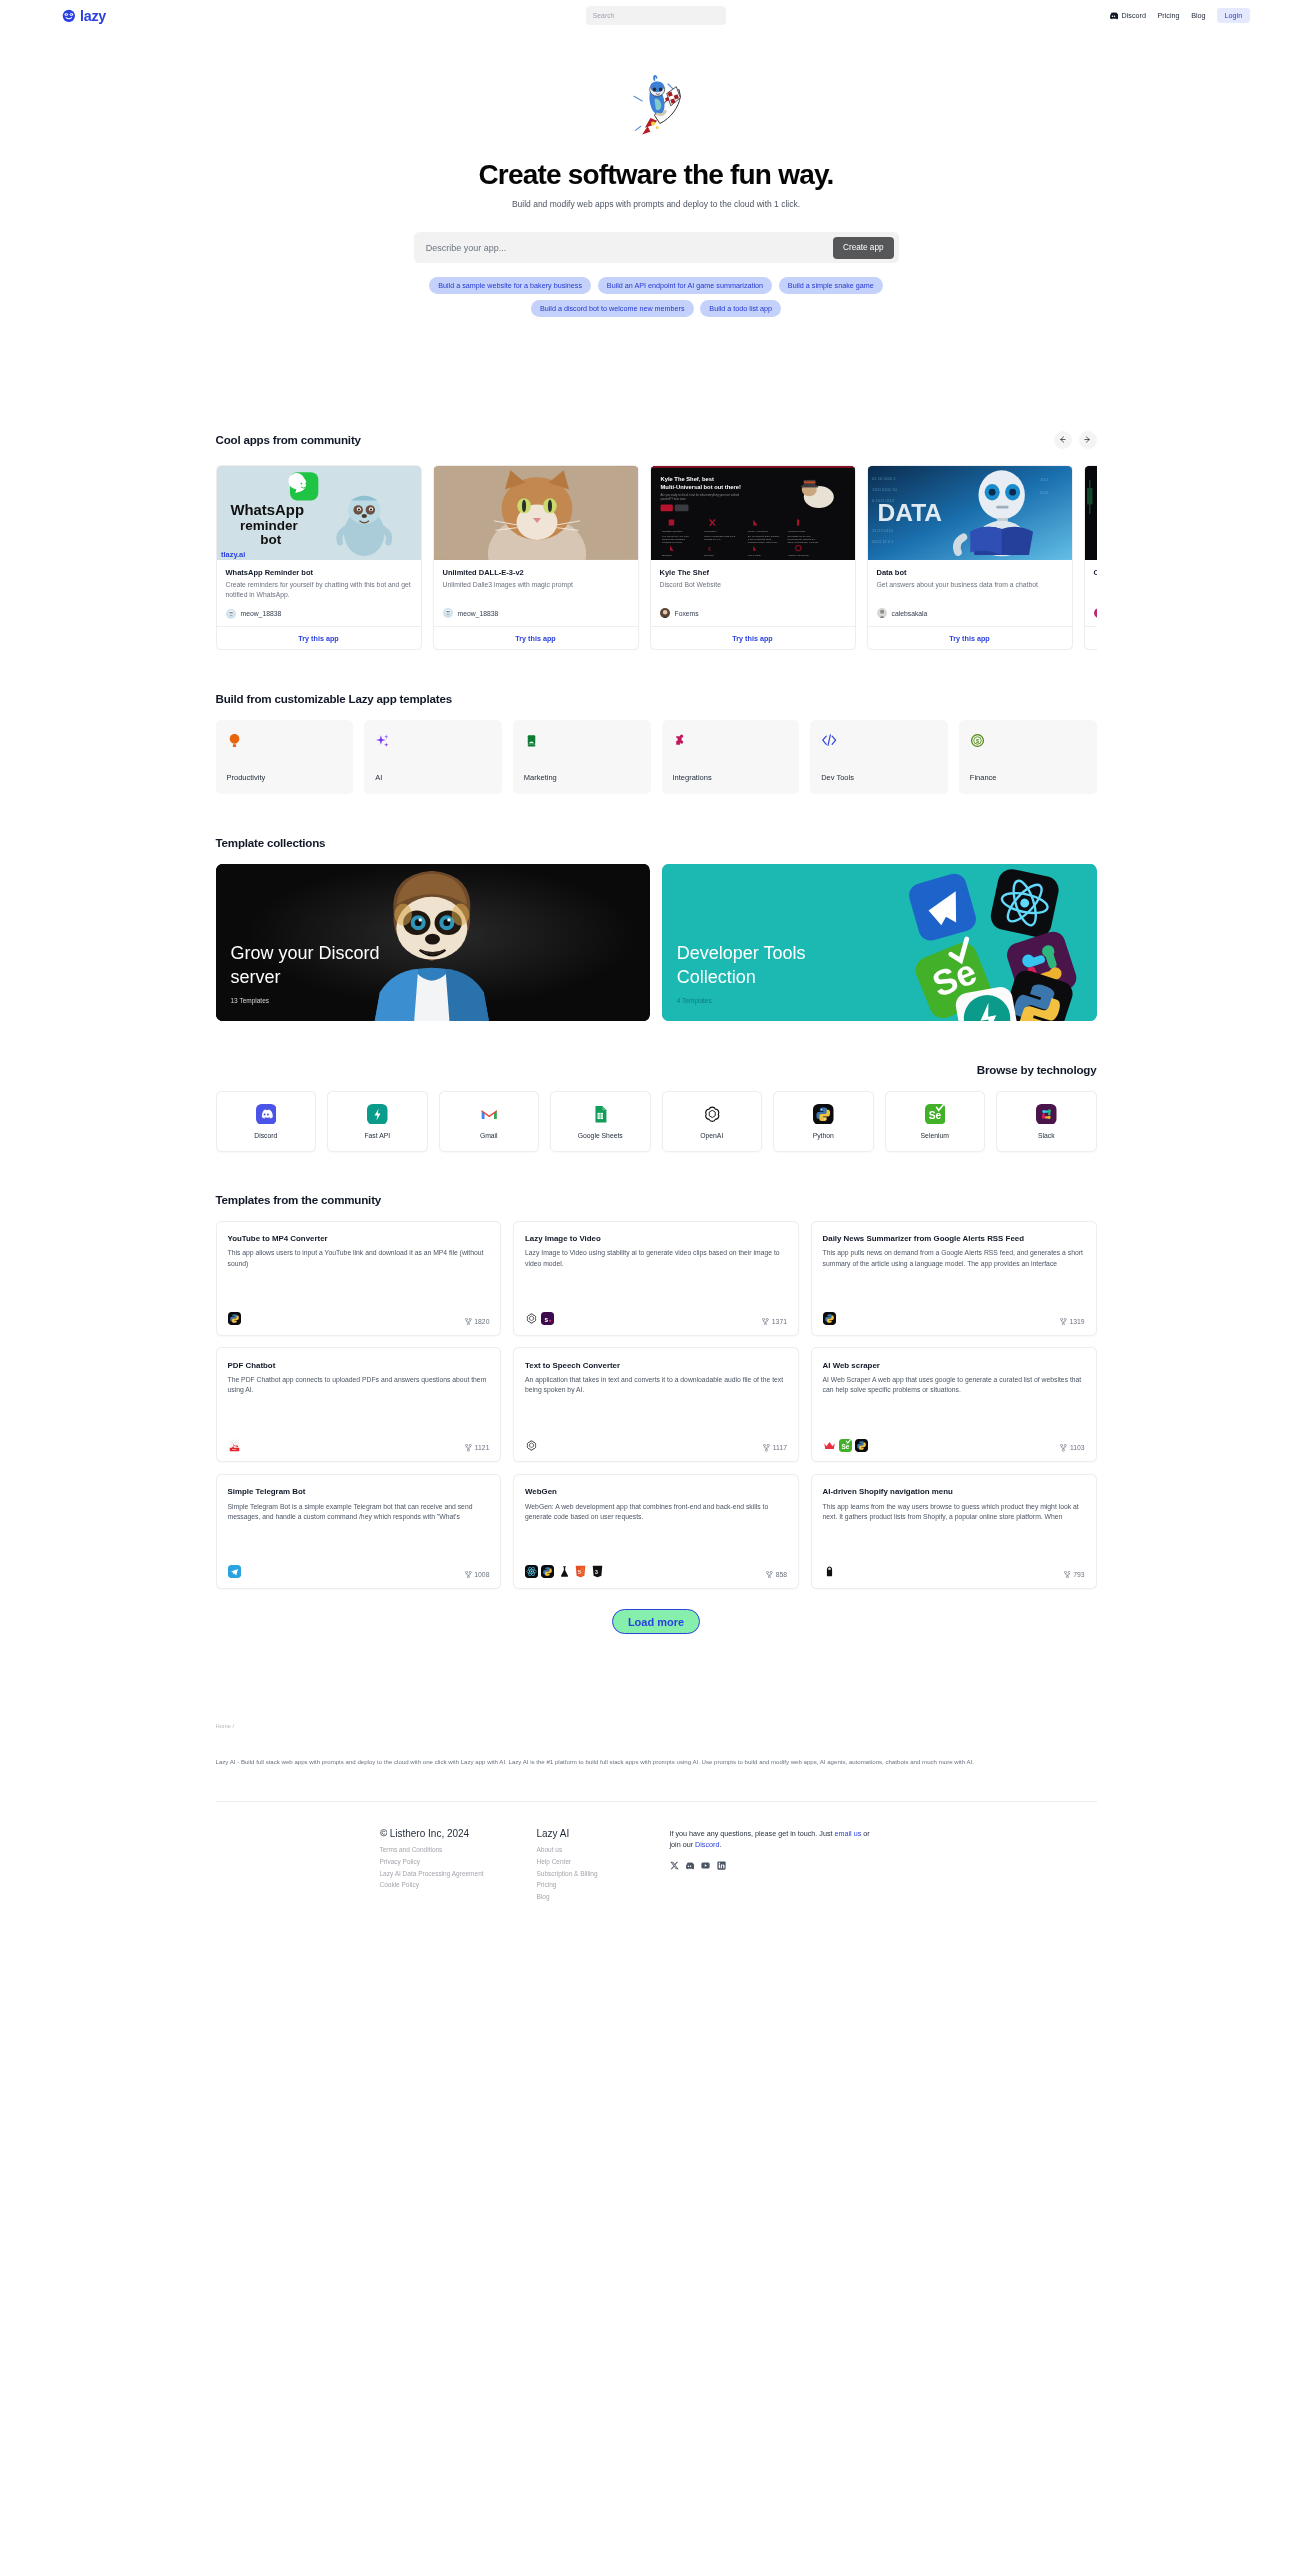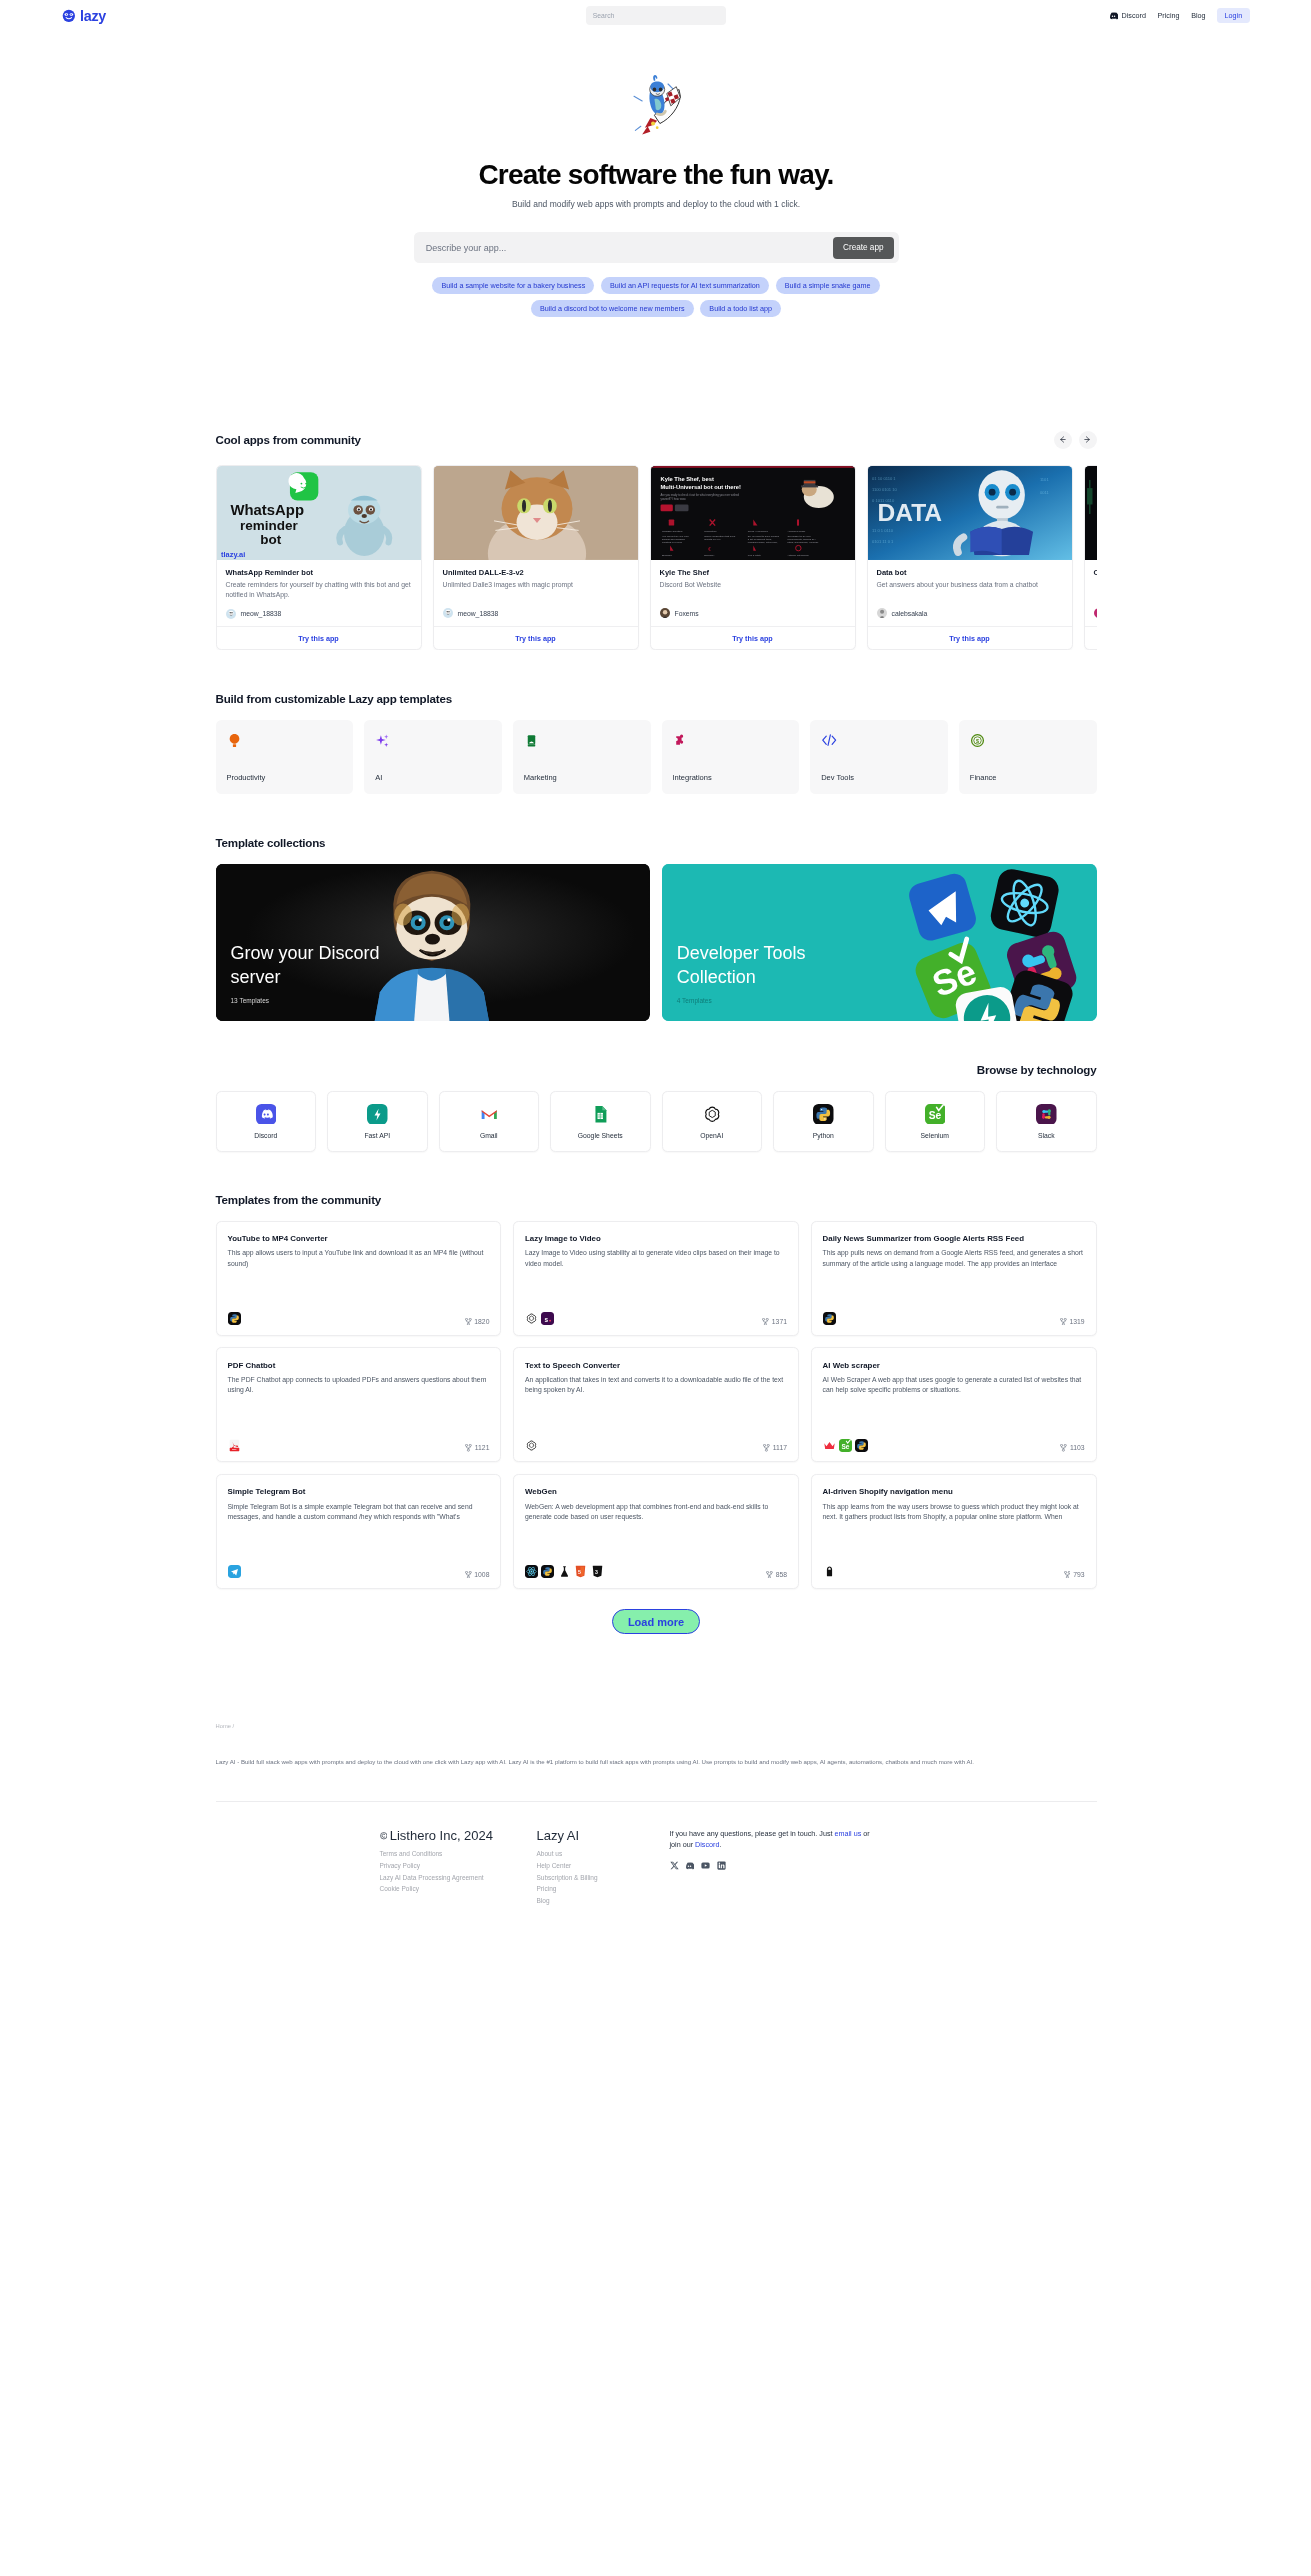--- a/index.html
+++ b/index.html
@@ -151,21 +151,21 @@
   }
 
   
   .breadcrumb { margin-top:89px; font-size:5.8px; color:#b4b7bd; }
   .seo-text { margin-top:27px; font-size:6.1px; line-height:1.9; color:#6b7280; }
   .foot-sep { margin-top:33px; height:0.7px; background:#ececee; }
   .footer { padding-top:26px; padding-bottom:24.6px; display:flex; gap:0; }
   .foot-col-a { width:157px; margin-left:164px; }
   .foot-col-b { width:133px; }
   .foot-col-c { width:205px; }
-  .foot-head { font-size:13px; color:#1f2937; display:flex; align-items:center; gap:2.7px; }
+  .foot-head { font-size:10px; color:#1f2937; display:flex; align-items:center; gap:2.7px; }
   .foot-links { margin-top:7.5px; display:flex; flex-direction:column; gap:4.8px; }
   .foot-link { font-size:6.5px; color:#a3a6ad; text-decoration:none; cursor:pointer; }
   .foot-contact { font-size:7.2px; line-height:1.6; color:#1f2937; }
   .foot-contact a { color:#2b41e0; text-decoration:none; cursor:pointer; }
   .socials { margin-top:9px; display:flex; gap:6.8px; align-items:center; }
   .social { width:9px; height:9px; cursor:pointer; }
 
   .m-top-1 { margin-top:59px; }
   .m-top-2 { margin-top:42px; }
   .m-top-3 { margin-top:42px; }
@@ -253,21 +253,21 @@
     <div class="hero-title">Create software the fun way.</div>
     <div class="hero-sub">Build and modify web apps with prompts and deploy to the cloud with 1 click.</div>
 
     <div class="prompt-row">
       <input class="prompt-input" placeholder="Describe your app..." style="">
       <button class="create-btn">Create app</button>
     </div>
 
     <div class="chips">
       <div class="chip">Build a sample website for a bakery business</div>
-      <div class="chip">Build an API requests for AI text summarization</div>
+      <div class="chip">Build an API endpoint for AI game summarization</div>
       <div class="chip">Build a simple snake game</div>
       <div class="chip">Build a discord bot to welcome new members</div>
       <div class="chip">Build a todo list app</div>
     </div>
   </div>
 
   <div class="container section m-top-1">
     <div class="sec-head">
       <div class="sec-title">Cool apps from community</div>
       <div class="arrows">

